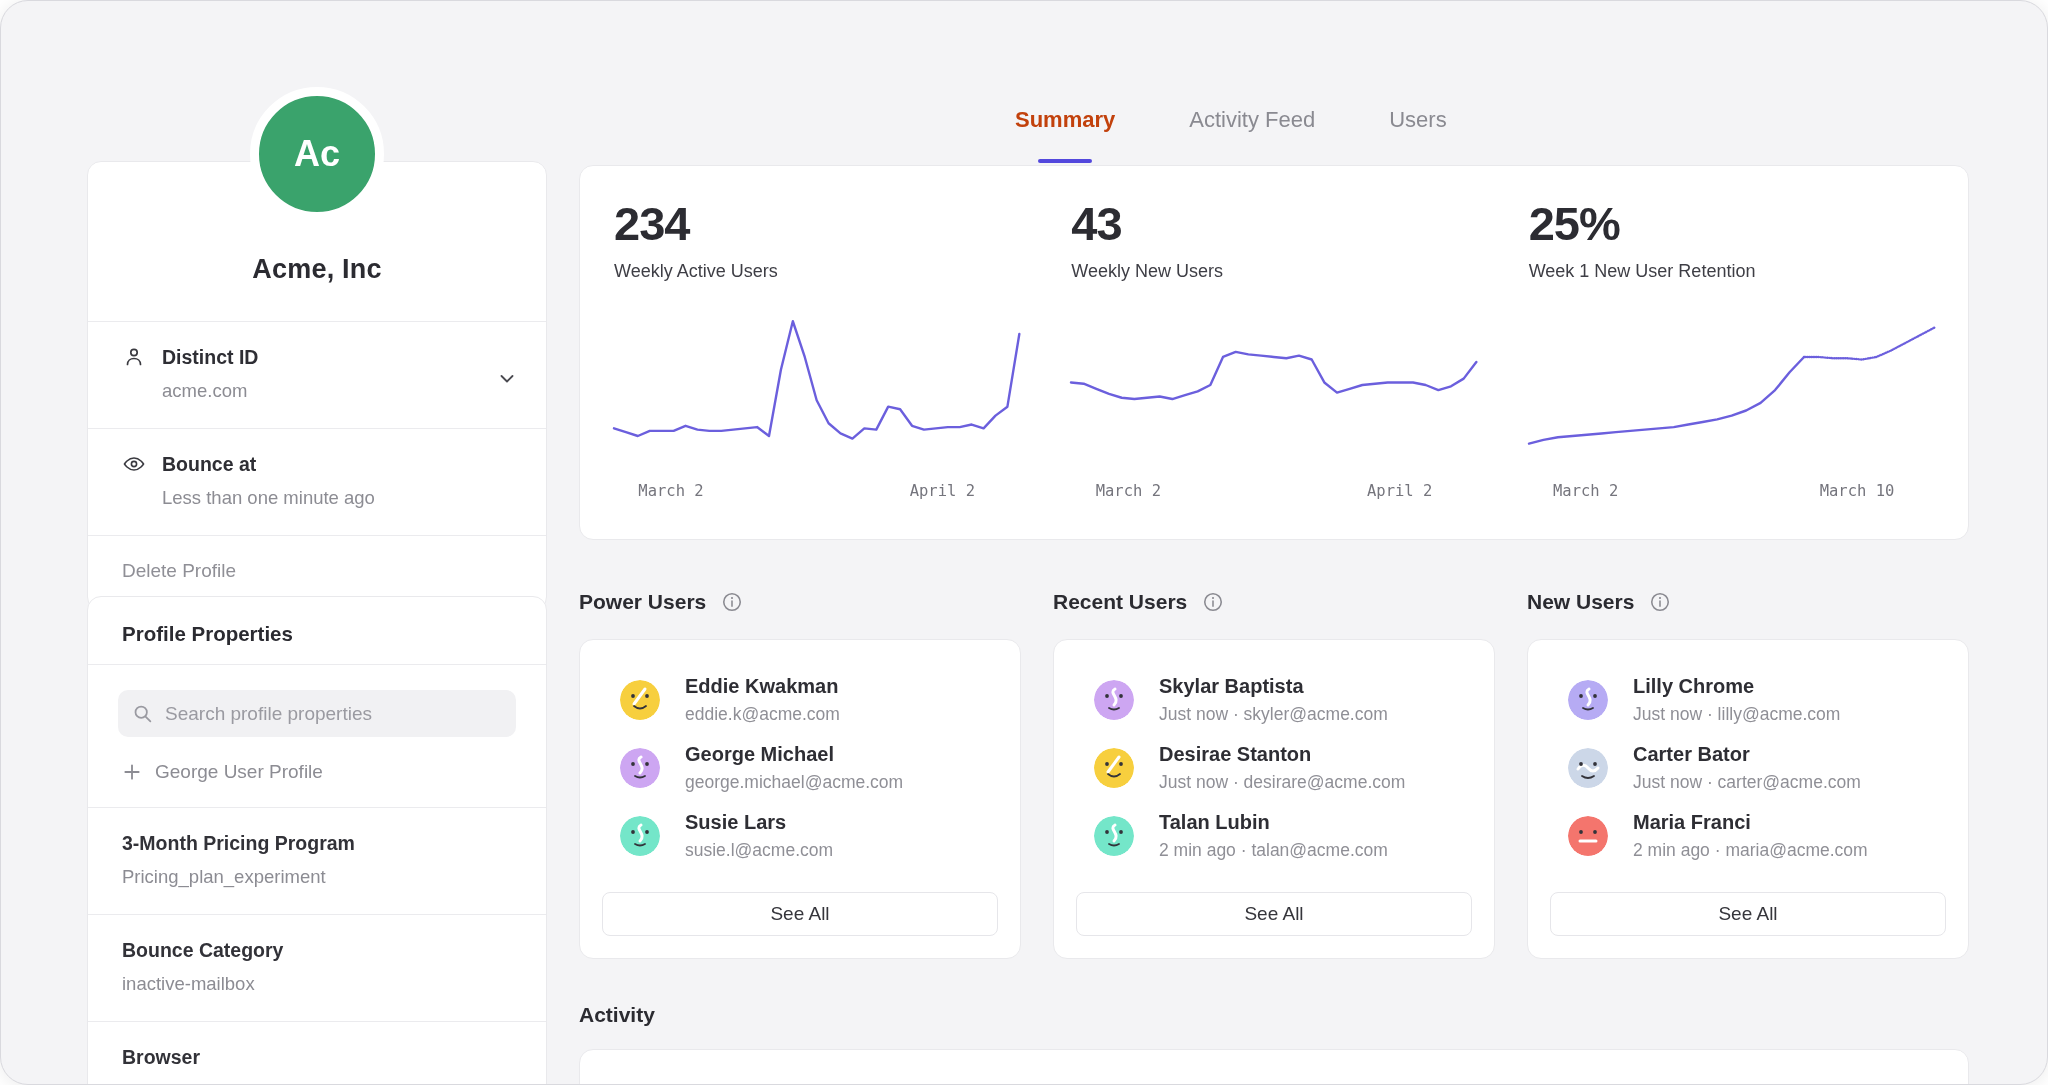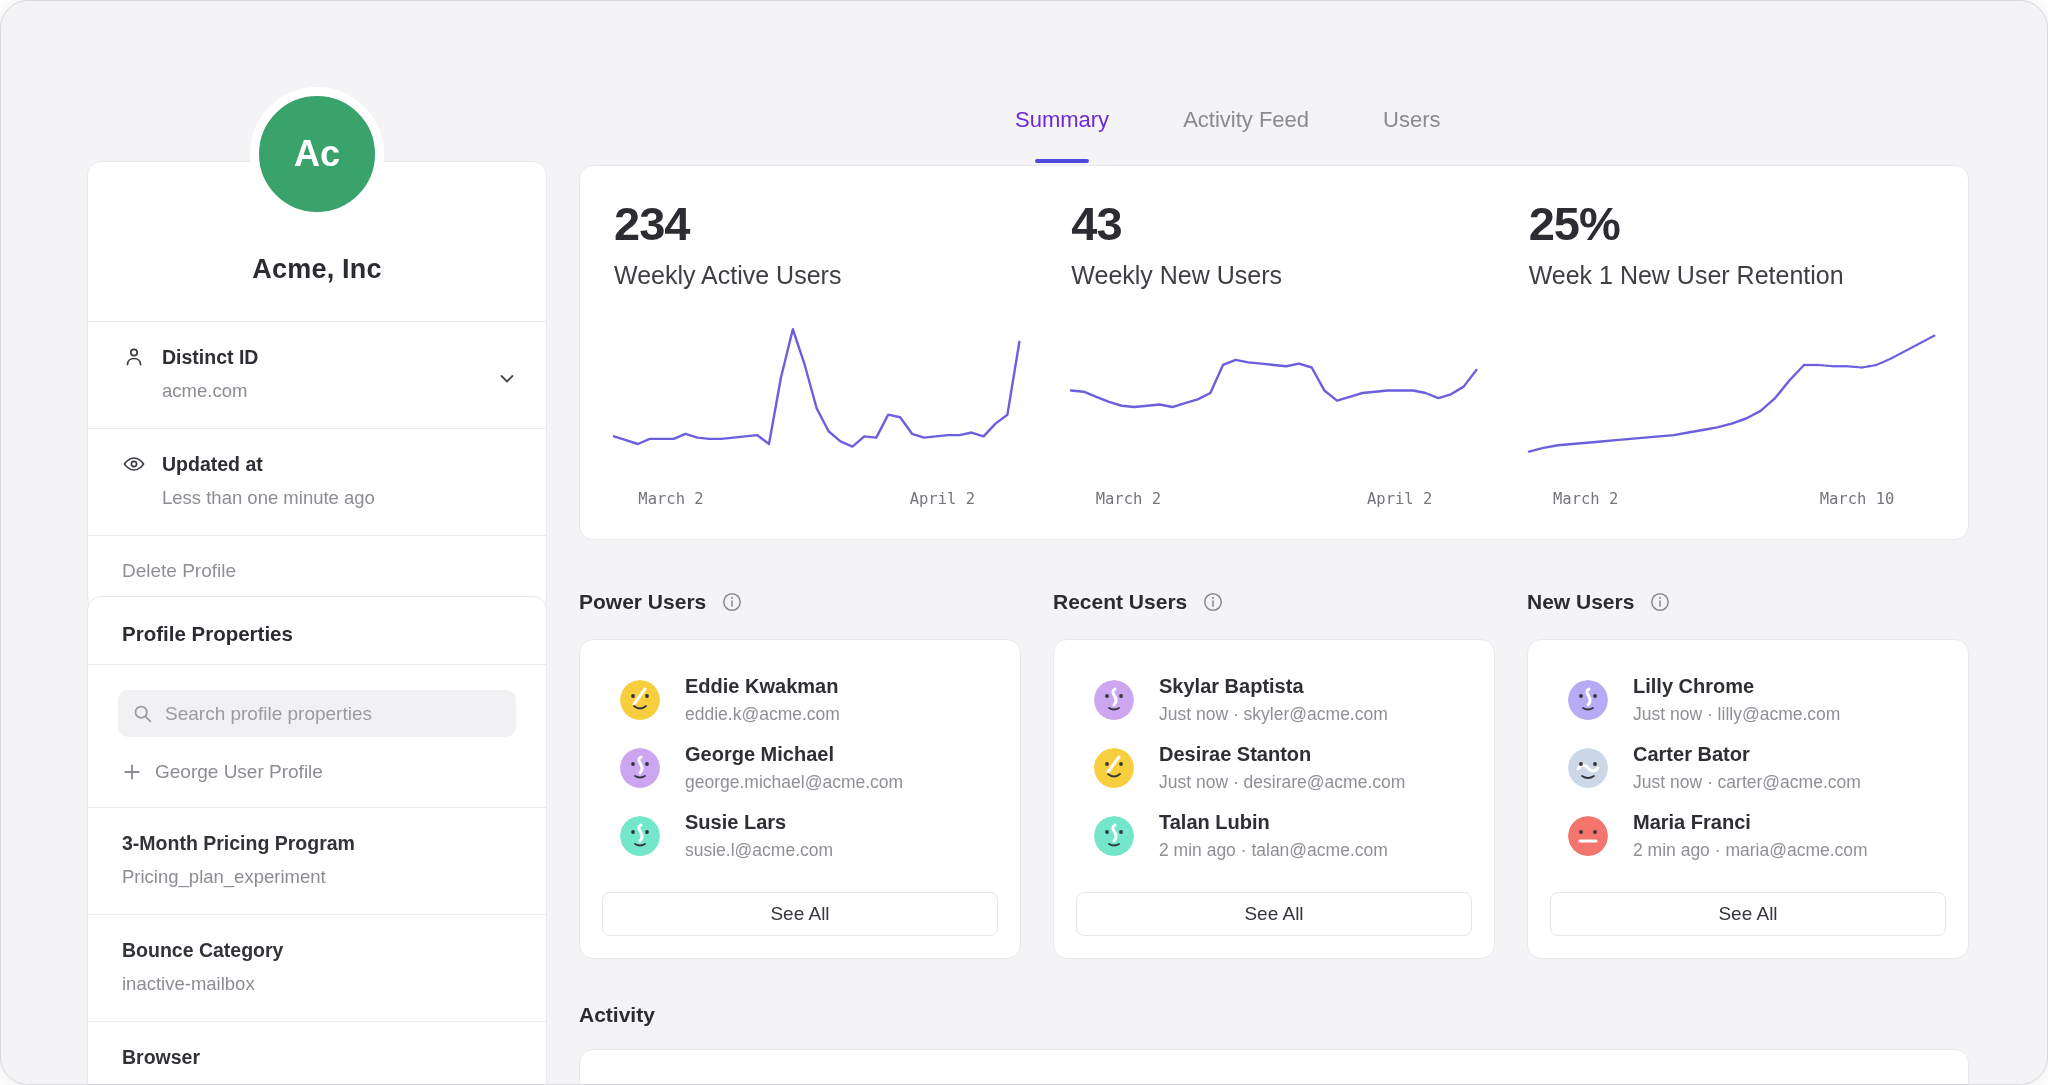--- a/index.html
+++ b/index.html
@@ -32,28 +32,28 @@
   .search-wrap input::placeholder{color:#9a9aa1;}
   .create-row{display:flex;align-items:center;gap:13px;padding:10px 34px 24px;font-size:19px;color:#8c8c93;cursor:pointer;}
   .prop-row{padding:24px 34px 26px;}
   .prop-name{font-size:19.5px;font-weight:700;color:#323238;}
   .prop-value{font-size:18.5px;color:#8c8c93;margin-top:11px;}
 
   
   .main{position:absolute;left:578px;top:0;width:1390px;}
   .tabs{display:flex;gap:74px;margin-top:106px;padding-left:436px;height:44px;}
   .tab{font-size:22px;color:#8a8a91;font-weight:500;cursor:pointer;position:relative;white-space:nowrap;}
-  .tab.active{color:#6d28d9;font-weight:400;}
+  .tab.active{color:#c2410c;font-weight:700;}
   .tab.active::after{content:"";position:absolute;left:50%;transform:translateX(-50%);bottom:-12px;
                      width:54px;height:4px;border-radius:2px;background:#5348dd;}
 
   .summary-card{margin-top:14px;height:375px;display:flex;padding:30px 8px 0;}
   .stat-col{flex:1;padding:0 26px;min-width:0;}
   .stat-value{font-size:47px;font-weight:800;color:#2c2c32;letter-spacing:-1px;}
-  .stat-label{margin-top:10px;font-size:25px;font-weight:500;color:#3e3e45;}
+  .stat-label{margin-top:10px;font-size:18px;font-weight:500;color:#3e3e45;}
   .chart-box{margin-top:28px;height:150px;}
   .chart-box svg{width:100%;height:100%;display:block;overflow:visible;}
   .axis-row{position:relative;height:22px;margin-top:22px;font-family:"DejaVu Sans Mono","Liberation Mono",monospace;
             font-size:15.5px;color:#75757d;}
   .axis-left{position:absolute;left:6%;}
   .axis-right{position:absolute;left:81%;transform:translateX(-50%);white-space:nowrap;}
 
   .user-grid{display:grid;grid-template-columns:repeat(3,1fr);gap:32px;margin-top:50px;}
   .section-head{display:flex;align-items:center;gap:15px;}
   .section-title{font-size:21px;font-weight:700;color:#2b2b31;}
@@ -97,21 +97,21 @@
         </svg>
       </div>
       <div class="divider"></div>
 
       <div class="id-row">
         <svg class="ric" viewBox="0 0 24 24" fill="none" stroke="#3a3a40" stroke-width="1.6">
           <path d="M2.5 12s3.5-6 9.5-6 9.5 6 9.5 6-3.5 6-9.5 6-9.5-6-9.5-6z"></path>
             <circle cx="12" cy="12" r="2.6"></circle>
         </svg>
         <div>
-          <div class="row-label">Updated at</div>
+          <div class="row-label">Bounce at</div>
           <div class="row-value">Less than one minute ago</div>
         </div>
       </div>
       <div class="divider"></div>
 
       <div class="delete-row">Delete Profile</div>
     </section>
 
     <section class="card props-card">
       <h2 class="props-title">Profile Properties</h2>

